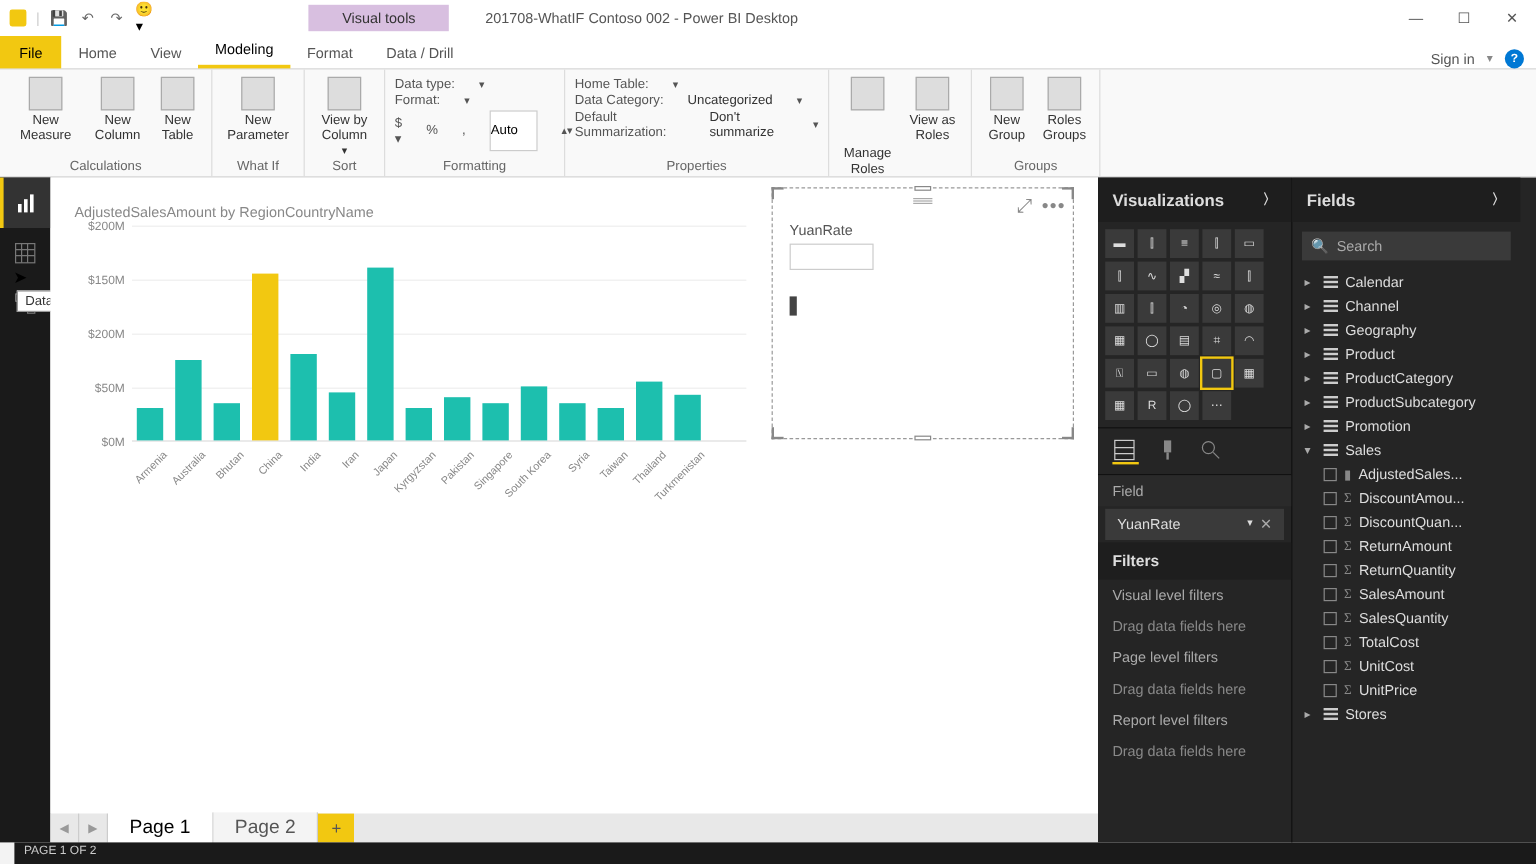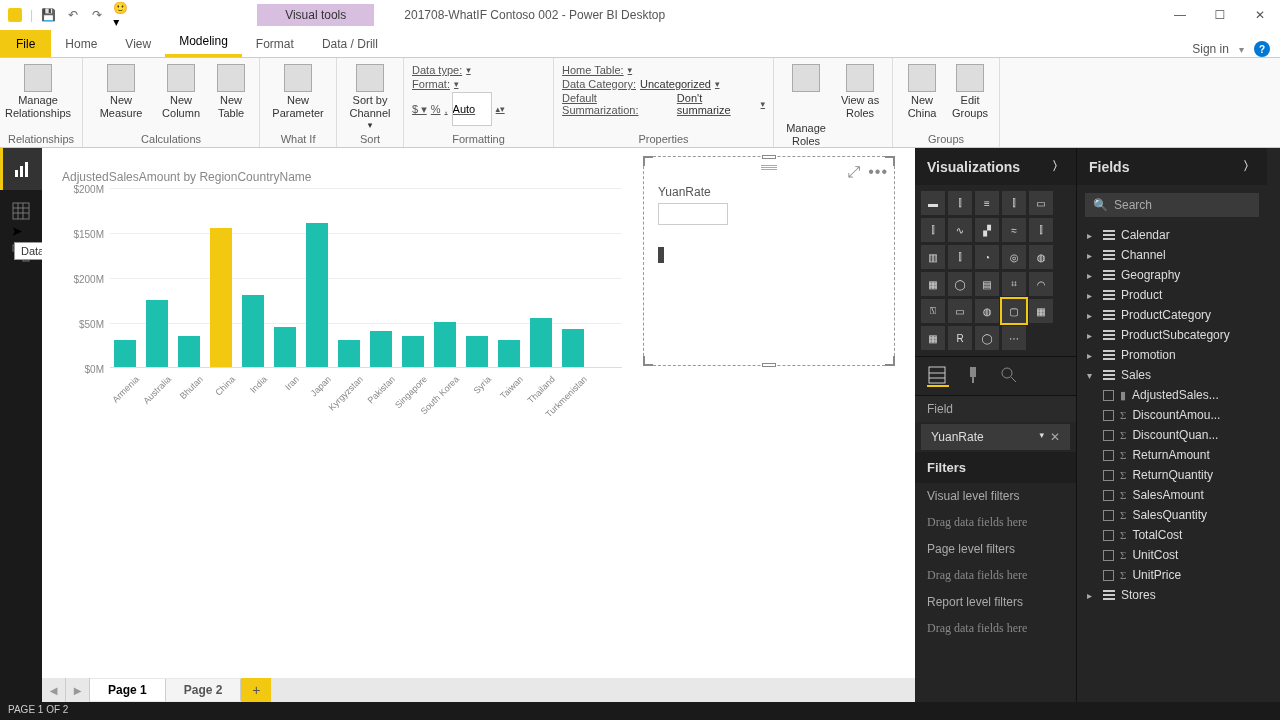--- a/index.html
+++ b/index.html
@@ -23,21 +23,21 @@
 .signin { color: #555; font-size: 12px; }
 .help-icon { width: 16px; height: 16px; background: #0078d4; border-radius: 50%; color: #fff; display: flex; align-items: center; justify-content: center; font-size: 10px; font-weight: bold; }
 
 
 .ribbon { height: 90px; background: #f9f9f9; border-bottom: 1px solid #ccc; display: flex; font-size: 11px; color: #333; }
 .ribbon-group { border-right: 1px solid #ddd; padding: 4px 8px 2px 8px; display: flex; flex-direction: column; justify-content: space-between; }
 .ribbon-group-content { display: flex; align-items: flex-start; gap: 6px; flex: 1; }
 .ribbon-btn-lg { display: flex; flex-direction: column; align-items: center; width: 60px; text-align: center; font-size: 11px; line-height: 1.2; padding-top: 2px; }
 .ribbon-btn-lg .ico { width: 28px; height: 28px; background: #ddd; margin-bottom: 2px; border: 1px solid #aaa; }
 .ribbon-group-label { text-align: center; font-size: 11px; color: #666; padding-top: 2px; }
-.ribbon-row { display: flex; align-items: center; gap: 4px; font-size: 11px; color: #555; margin: 2px 0; text-decoration: underline; }
+.ribbon-row { display: flex; align-items: center; gap: 20px; font-size: 11px; color: #555; margin: 2px 0; }
 .ribbon-row .val { color: #333; }
 
 
 .leftnav { position: absolute; left: 0; top: 148px; width: 42px; bottom: 18px; background: #1a1a1a; display: flex; flex-direction: column; }
 .leftnav-btn { width: 42px; height: 42px; display: flex; align-items: center; justify-content: center; color: #fff; }
 .leftnav-btn.active { background: #333; border-left: 3px solid #f2c811; }
 .leftnav-tooltip { position: absolute; left: 14px; top: 94px; background: #fff; border: 1px solid #999; padding: 2px 6px; font-size: 11px; color: #333; }
 .cursor-ptr { position: absolute; left: 11px; top: 75px; font-size: 14px; color: #000; pointer-events: none; }
 
 
@@ -64,46 +64,46 @@
 .corner { position: absolute; width: 10px; height: 10px; }
 .corner.tl { top: -1px; left: -1px; border-top: 2px solid #888; border-left: 2px solid #888; }
 .corner.tr { top: -1px; right: -1px; border-top: 2px solid #888; border-right: 2px solid #888; }
 .corner.bl { bottom: -1px; left: -1px; border-bottom: 2px solid #888; border-left: 2px solid #888; }
 .corner.br { bottom: -1px; right: -1px; border-bottom: 2px solid #888; border-right: 2px solid #888; }
 .side-handle { position:absolute; width:14px; height:4px; background:#fff; border:1px solid #888; }
 
 
 .page-tabs { position: absolute; left: 42px; bottom: 18px; right: 365px; height: 24px; background: #e8e8e8; display: flex; align-items: center; }
 .page-nav-btn { width: 24px; height: 24px; display: flex; align-items: center; justify-content: center; border-right: 1px solid #ccc; color: #999; font-size: 10px; }
-.page-tab { padding: 4px 18px; font-size: 12px; color: #555; border-right: 1px solid #ccc; background: #f4f4f4; font-weight: bold; }
+.page-tab { padding: 4px 18px; font-size: 16px; color: #555; border-right: 1px solid #ccc; background: #f4f4f4; }
 .page-tab.active { background: #fff; color: #000; }
 .page-add { width: 30px; height: 24px; background: #f2c811; display: flex; align-items: center; justify-content: center; color: #555; font-size: 14px; }
 
 
-.statusbar { position: absolute; left: 0; right: 0; bottom: 0; height: 18px; background: #1a1a1a; color: #ccc; font-size: 10px; padding: 2px 8px; }
+.statusbar { position: absolute; left: 12px; right: 0; bottom: 0; height: 18px; background: #1a1a1a; color: #ccc; font-size: 10px; padding: 2px 8px; }
 
 
 .right-panels { position: absolute; right: 0; top: 148px; bottom: 18px; width: 365px; display: flex; background: #252525; color: #ddd; }
 .viz-panel { width: 162px; border-right: 1px solid #111; display: flex; flex-direction: column; }
 .fields-panel { width: 190px; display: flex; flex-direction: column; }
 .panel-header { background: #1e1e1e; padding: 10px 12px; font-size: 14px; font-weight: 600; display: flex; justify-content: space-between; align-items: center; }
 .panel-header .arrow { font-size: 12px; }
 
 .viz-gallery { display: flex; flex-wrap: wrap; padding: 6px; gap: 3px; }
 .viz-icon { width: 24px; height: 24px; background: #3a3a3a; display: flex; align-items: center; justify-content: center; font-size: 10px; }
 .viz-icon.sel { outline: 2px solid #f2c811; }
 .viz-tools { display: flex; gap: 14px; padding: 8px 12px; border-top: 1px solid #111; border-bottom: 1px solid #111; }
 .viz-tool { width: 22px; height: 22px; border-bottom: 2px solid transparent; }
 .viz-tool.active { border-bottom-color: #f2c811; }
 .field-well-label { padding: 6px 12px; font-size: 12px; color: #aaa; background: #2a2a2a; }
 .field-well-value { padding: 6px 10px; font-size: 12px; background: #3a3a3a; margin: 2px 6px; display: flex; justify-content: space-between; align-items: center; }
 .field-well-value .fw-x { color: #aaa; }
 .filters-hdr { background: #1e1e1e; padding: 8px 12px; font-size: 13px; font-weight: 600; }
 .filter-section { padding: 6px 12px; font-size: 12px; color: #aaa; }
-.filter-drop { padding: 6px 12px; font-size: 12px; color: #888; font-family: Liberation Serif, serif; }
+.filter-drop { padding: 6px 12px; font-size: 12px; color: #888; }
 
 .search-box { margin: 8px; background: #3a3a3a; padding: 5px 8px; display: flex; align-items: center; gap: 6px; font-size: 12px; color: #aaa; }
 .fields-list { flex: 1; overflow-y: auto; font-size: 12px; }
 .field-row { display: flex; align-items: center; padding: 3px 8px 3px 10px; gap: 6px; }
 .field-row.table { font-weight: 400; }
 .field-row.child { padding-left: 26px; }
 .field-row .arrow { width: 10px; font-size: 10px; color: #aaa; }
 .field-row .chk { width: 11px; height: 11px; border: 1px solid #888; }
 .field-row .tico { color: #888; font-size: 11px; }
 .sigma { font-family: serif; font-size: 12px; }
@@ -141,56 +141,47 @@
     <span style="color:#888;font-size:10px;">▾</span>
     <span class="help-icon">?</span>
   </div>
 </div>
 
 <div class="ribbon">
   <div class="ribbon-group">
     <div class="ribbon-group-content">
       <div class="ribbon-btn-lg">
           <div class="ico"></div>
-          <span>Manage Relationships</span>
-        </div>
-    </div>
-    <div class="ribbon-group-label">Relationships</div>
+          <span>New Measure</span>
+        </div>
+      <div class="ribbon-btn-lg" style="width:48px;">
+          <div class="ico"></div>
+          <span>New Column</span>
+        </div>
+      <div class="ribbon-btn-lg" style="width:40px;">
+          <div class="ico"></div>
+          <span>New Table</span>
+        </div>
+    </div>
+    <div class="ribbon-group-label">Calculations</div>
   </div>
   <div class="ribbon-group">
     <div class="ribbon-group-content">
       <div class="ribbon-btn-lg">
           <div class="ico"></div>
-          <span>New Measure</span>
-        </div>
-      <div class="ribbon-btn-lg" style="width:48px;">
-          <div class="ico"></div>
-          <span>New Column</span>
-        </div>
-      <div class="ribbon-btn-lg" style="width:40px;">
-          <div class="ico"></div>
-          <span>New Table</span>
-        </div>
-    </div>
-    <div class="ribbon-group-label">Calculations</div>
-  </div>
-  <div class="ribbon-group">
-    <div class="ribbon-group-content">
-      <div class="ribbon-btn-lg">
-          <div class="ico"></div>
           <span>New Parameter</span>
         </div>
     </div>
     <div class="ribbon-group-label">What If</div>
   </div>
   <div class="ribbon-group">
     <div class="ribbon-group-content">
       <div class="ribbon-btn-lg" style="width:50px;">
           <div class="ico"></div>
-          <span>Sort by Channel</span>
+          <span>View by Column</span>
           <span style="font-size:9px;">▾</span>
         </div>
     </div>
     <div class="ribbon-group-label">Sort</div>
   </div>
   <div class="ribbon-group" style="width:150px;">
     <div style="flex:1;">
       <div class="ribbon-row">
           <span>Data type:</span>
           <span style="font-size:9px;">▾</span>
@@ -238,25 +229,25 @@
           <div class="ico"></div>
           <span>View as Roles</span>
         </div>
     </div>
     <div class="ribbon-group-label">Security</div>
   </div>
   <div class="ribbon-group">
     <div class="ribbon-group-content">
       <div class="ribbon-btn-lg" style="width:42px;">
           <div class="ico"></div>
-          <span>New China</span>
+          <span>New Group</span>
         </div>
       <div class="ribbon-btn-lg" style="width:42px;">
           <div class="ico"></div>
-          <span>Edit Groups</span>
+          <span>Roles Groups</span>
         </div>
     </div>
     <div class="ribbon-group-label">Groups</div>
   </div>
 </div>
 
 <div class="leftnav">
   <div class="leftnav-btn active">
     <svg width="18" height="18" viewBox="0 0 18 18">
         <rect x="1" y="10" width="3" height="7" fill="#fff"></rect>

